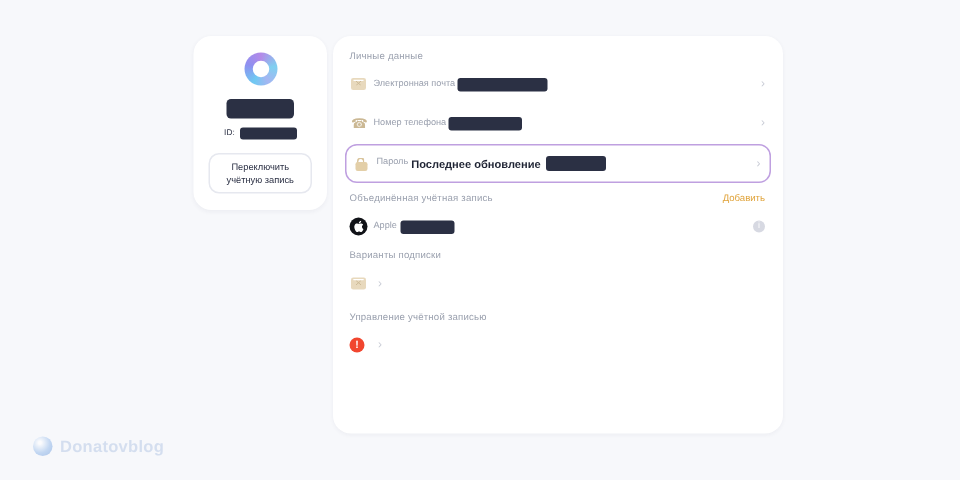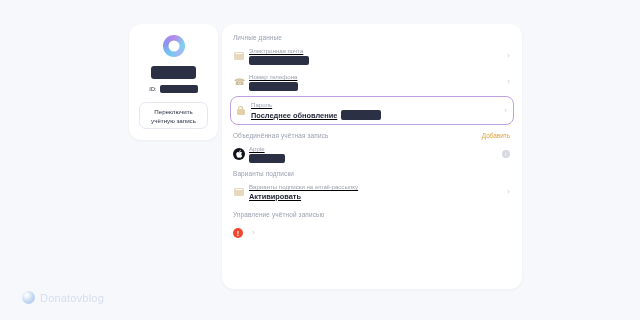--- a/index.html
+++ b/index.html
@@ -155,24 +155,23 @@
     width: 13px;
     flex: none;
     display: flex;
     align-items: center;
     justify-content: flex-start;
   }
   .row .body {
     flex: 1 1 auto;
     min-width: 0;
     display: flex;
-    flex-direction: column;
+    flex-direction: row;
     gap: 2px;
     padding-left: 3px;
-    text-decoration: underline;
   }
   .row-label {
     font-size: 6.1px;
     color: #9aa0ae;
     line-height: 7px;
   }
   .row-value-strong {
     font-size: 7.4px;
     color: #1f2434;
     line-height: 9px;
@@ -307,20 +306,21 @@
   }
   .wm-dot {
     width: 13px; height: 13px;
     border-radius: 50%;
     background: radial-gradient(circle at 35% 32%, #ffffff 8%, #8fb7ea 55%, #5d8fd6 100%);
   }
   .wm-text {
     font-size: 11px;
     color: #b3c6e4;
     letter-spacing: .2px;
+    font-weight: bold;
   }
 </style>
 </head>
 <body>
 
 <div class="screen">
 
   <div class="profile-card">
     <div class="avatar-ring"></div>
     <div class="redact name-bar"></div>
@@ -415,24 +415,20 @@
     <div class="section-head">
       <span class="section-title">Варианты подписки</span>
     </div>
 
     <div class="row">
       <span class="ic">
         <span class="icon-glyph">
             <span class="icon-env"></span>
           </span>
       </span>
-      <span class="body">
-        <span class="row-label">Варианты подписки на email-рассылку</span>
-        <span class="row-value-strong">Активировать</span>
-      </span>
       <span class="chev">›</span>
     </div>
 
     <div class="spacer-sm"></div>
 
     <div class="section-head">
       <span class="section-title">Управление учётной записью</span>
     </div>
 
     <div class="row">

